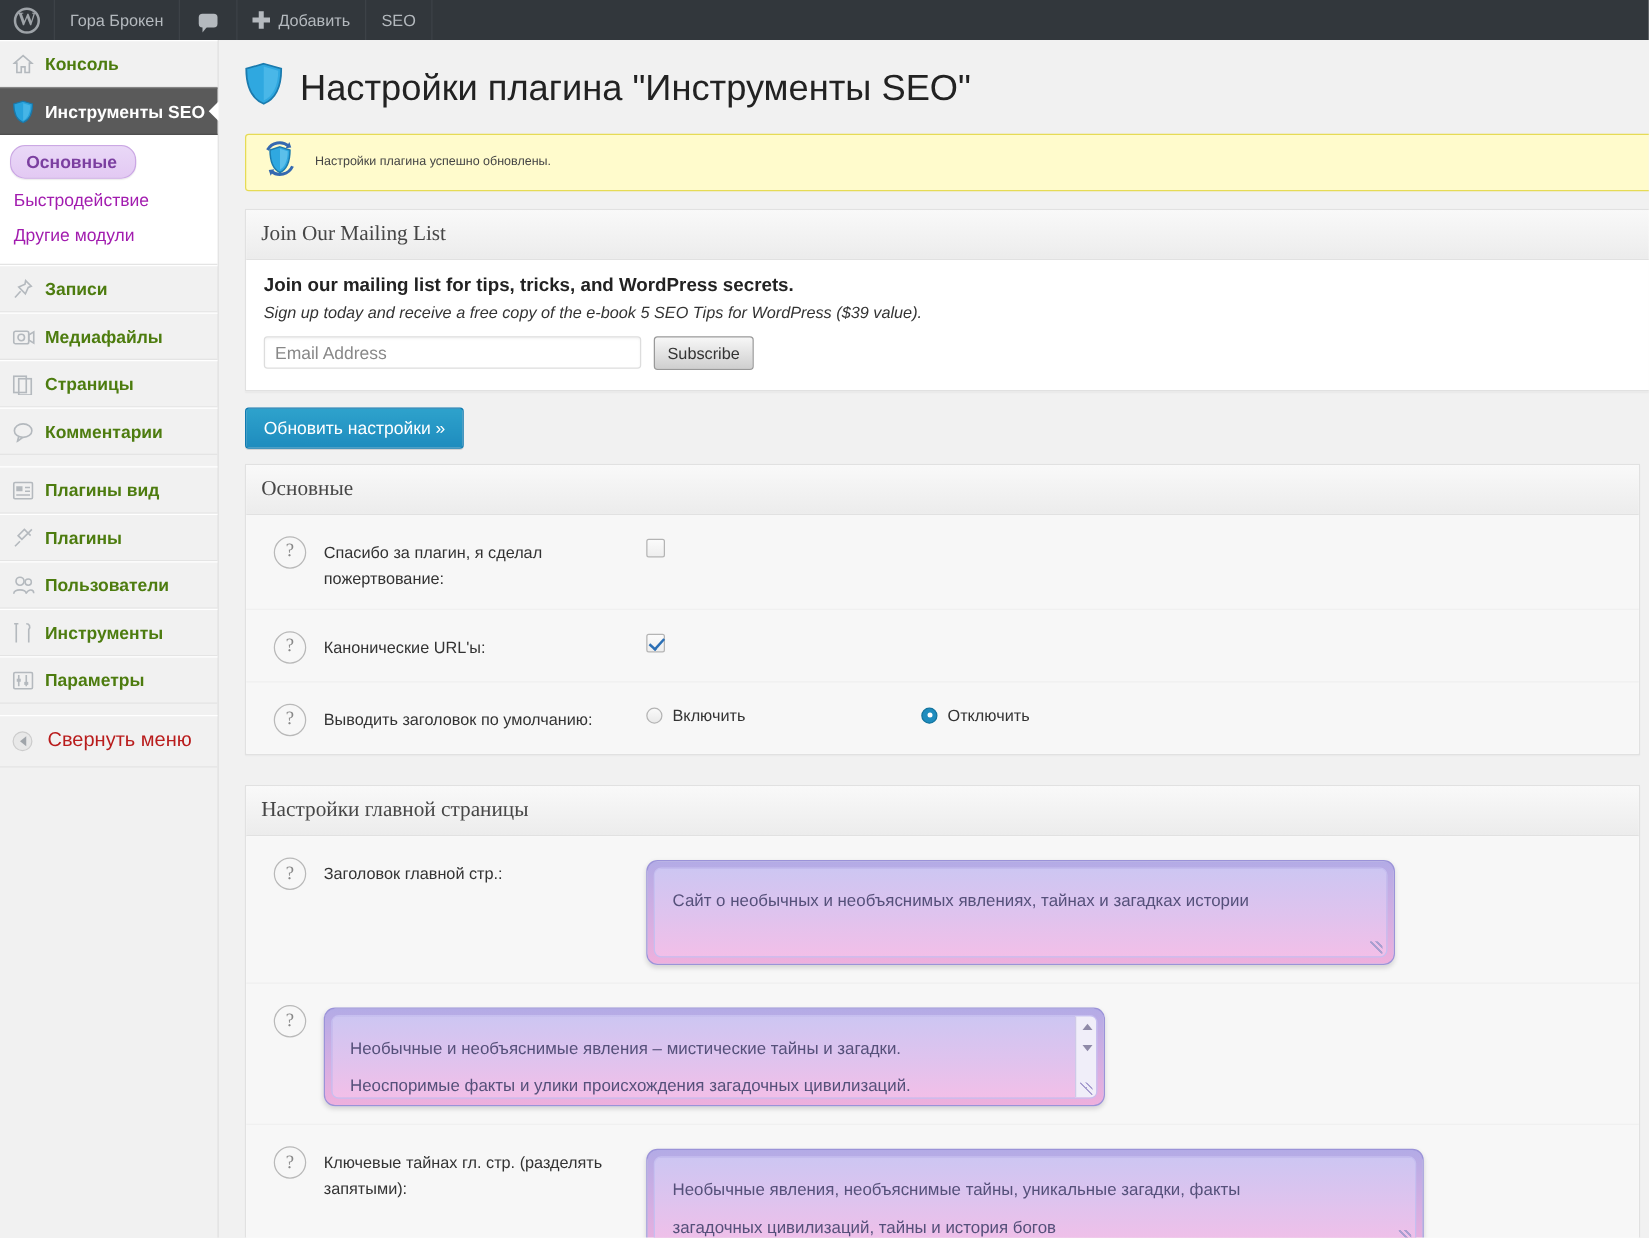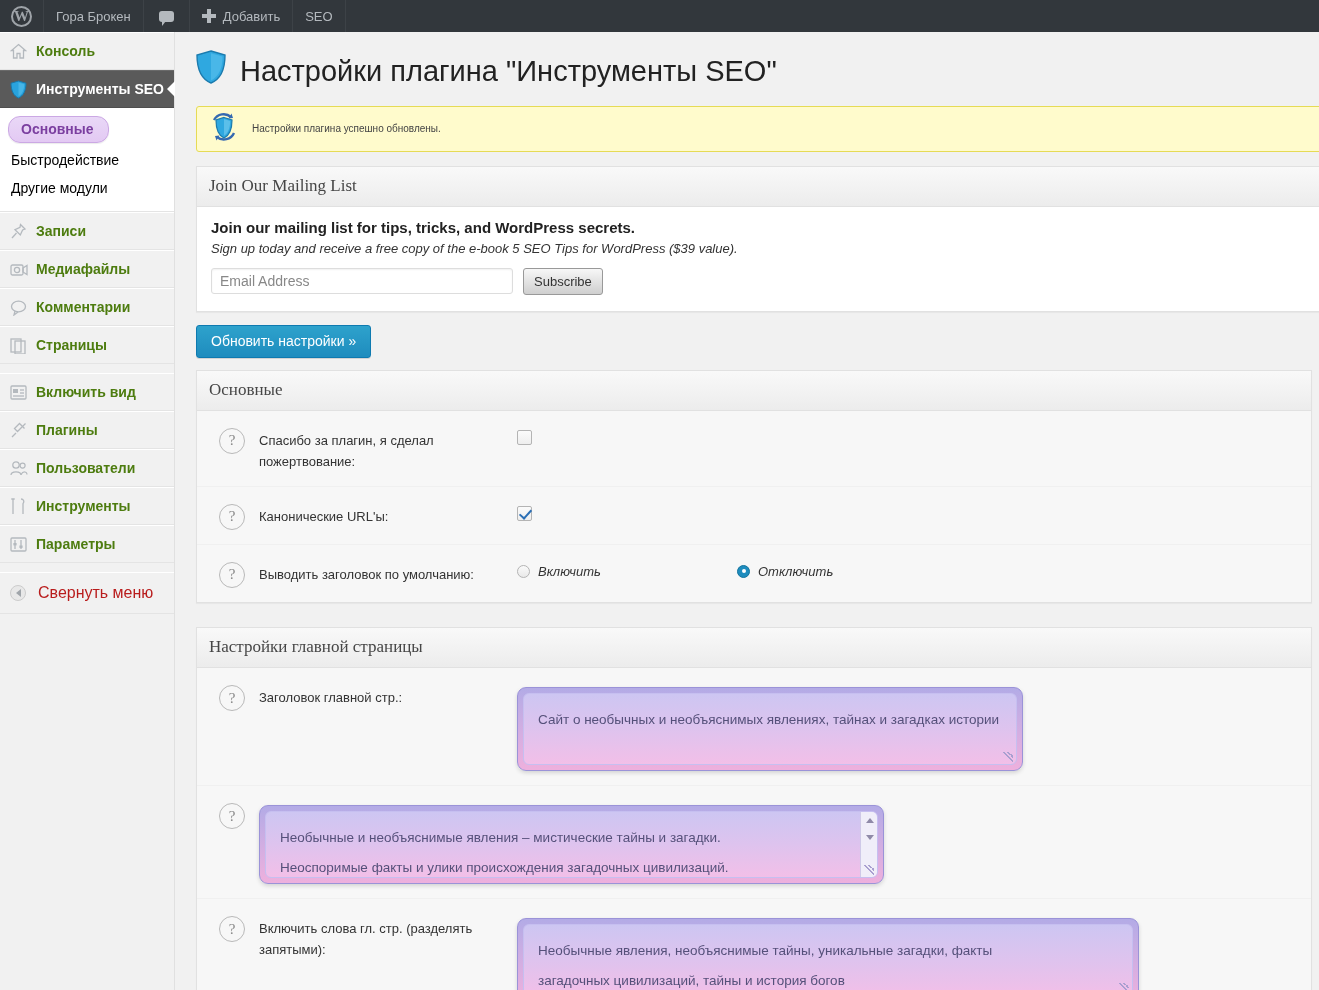--- a/index.html
+++ b/index.html
@@ -104,21 +104,21 @@
   .m-label { padding-right: 6px; }
 
   
   #submenu {
     background: #fff;
     padding: 7px 0 9px 11px;
     border-bottom: 1px solid #e4e4e4;
   }
   .sub-row {
     font-size: 14px;
-    color: #000000;
+    color: #a21caf;
     padding: 5px 0 5px 0;
     cursor: pointer;
     line-height: 18px;
   }
   .sub-row.current {
     display: inline-block;
     background: linear-gradient(to bottom, #e9d8f7 0%, #e3c9f3 100%);
     border: 1px solid #cba8e4;
     border-radius: 12px;
     color: #7b3fa0;
@@ -283,21 +283,21 @@
     vertical-align: top;
   }
   .cbx.on:after {
     content: "";
     position: absolute; left: 4px; top: 0px;
     width: 5px; height: 10px;
     border: solid #2b6fb5;
     border-width: 0 2px 2px 0;
     transform: rotate(42deg);
   }
-  .radio-wrap { display: flex; align-items: center; font-style: italic; }
+  .radio-wrap { display: flex; align-items: center; }
   .radio-item {
     display: flex; align-items: center;
     margin-right: 0;
     width: 220px;
     cursor: pointer;
     font-size: 13px; color: #333;
   }
   .rdo {
     width: 13px; height: 13px; border-radius: 50%;
     border: 1px solid #b4b4b4;
@@ -444,48 +444,48 @@
           <circle cx="7" cy="9" r="2.6" fill="none" stroke="#b4b9be" stroke-width="1.3"></circle>
           <path d="M13 7 L17 4.5 L17 13.5 L13 11 Z" fill="none" stroke="#b4b9be" stroke-width="1.3"></path>
         </svg>
     </span>
     <span class="m-label">Медиафайлы</span>
   </div>
 
   <div class="menu-row">
     <span class="m-ico">
       <svg width="17" height="17" viewBox="0 0 17 17">
+          <rect x="1" y="2" width="10" height="13" fill="none" stroke="#b4b9be" stroke-width="1.3"></rect>
+          <rect x="5" y="4" width="10" height="13" fill="none" stroke="#b4b9be" stroke-width="1.3"></rect>
+        </svg>
+    </span>
+    <span class="m-label">Страницы</span>
+  </div>
+
+  <div class="menu-row">
+    <span class="m-ico">
+      <svg width="17" height="17" viewBox="0 0 17 17">
           <ellipse cx="8.5" cy="7.5" rx="7" ry="5.4" fill="none" stroke="#b4b9be" stroke-width="1.3"></ellipse>
           <path d="M5 12 L4 16 L8 13" fill="none" stroke="#b4b9be" stroke-width="1.3"></path>
         </svg>
     </span>
     <span class="m-label">Комментарии</span>
-  </div>
-
-  <div class="menu-row">
-    <span class="m-ico">
-      <svg width="17" height="17" viewBox="0 0 17 17">
-          <rect x="1" y="2" width="10" height="13" fill="none" stroke="#b4b9be" stroke-width="1.3"></rect>
-          <rect x="5" y="4" width="10" height="13" fill="none" stroke="#b4b9be" stroke-width="1.3"></rect>
-        </svg>
-    </span>
-    <span class="m-label">Страницы</span>
   </div>
 
   <div class="menu-row sep-top">
     <span class="m-ico">
       <svg width="17" height="17" viewBox="0 0 17 17">
           <rect x="1" y="2" width="15" height="13" rx="1" fill="none" stroke="#b4b9be" stroke-width="1.3"></rect>
           <rect x="3" y="5" width="5" height="4" fill="#b4b9be"></rect>
           <line x1="10" y1="6" x2="14" y2="6" stroke="#b4b9be" stroke-width="1.3"></line>
           <line x1="10" y1="9" x2="14" y2="9" stroke="#b4b9be" stroke-width="1.3"></line>
           <line x1="3" y1="12" x2="14" y2="12" stroke="#b4b9be" stroke-width="1.3"></line>
         </svg>
     </span>
-    <span class="m-label">Включить вид</span>
+    <span class="m-label">Плагины вид</span>
   </div>
 
   <div class="menu-row">
     <span class="m-ico">
       <svg width="17" height="17" viewBox="0 0 17 17">
           <path d="M6 11 L2 15 M11 3 L14.5 6.5 M9.5 1.5 L12.5 4.5 L7.5 9.5 L4.5 6.5 Z" fill="none" stroke="#b4b9be" stroke-width="1.3"></path>
           <line x1="12.5" y1="4.5" x2="15.5" y2="1.5" stroke="#b4b9be" stroke-width="1.3"></line>
         </svg>
     </span>
     <span class="m-label">Плагины</span>
@@ -618,21 +618,21 @@
 
   
   <div class="panel" id="home-panel">
     <div class="panel-head">Настройки главной страницы</div>
     <div class="panel-body">
 
       <div class="srow">
         <span class="q-ico">?</span>
         <div class="s-label">Заголовок главной стр.:</div>
         <div class="s-field">
-          <div class="ta-wrap" style="width:506px;">
+          <div class="ta-wrap" style="width:599px;">
             <div class="ta-inner" style="height:72px;">
               <div class="ta-text">Сайт о необычных и необъяснимых явлениях, тайнах и загадках истории</div>
               <span class="resize-grip"></span>
             </div>
           </div>
         </div>
       </div>
 
       <div class="srow">
         <span class="q-ico">?</span>
@@ -651,21 +651,21 @@
                 <div class="sc-track"></div>
               </div>
               <span class="resize-grip"></span>
             </div>
           </div>
         </div>
       </div>
 
       <div class="srow">
         <span class="q-ico">?</span>
-        <div class="s-label">Включить слова гл. стр. (разделять запятыми):</div>
+        <div class="s-label">Ключевые тайнах гл. стр. (разделять запятыми):</div>
         <div class="s-field">
           <div class="ta-wrap" style="width:622px;">
             <div class="ta-inner" style="height:72px;">
               <div class="ta-text">Необычные явления, необъяснимые тайны, уникальные загадки, факты
 загадочных цивилизаций, тайны и история богов</div>
               <span class="resize-grip"></span>
             </div>
           </div>
         </div>
       </div>

